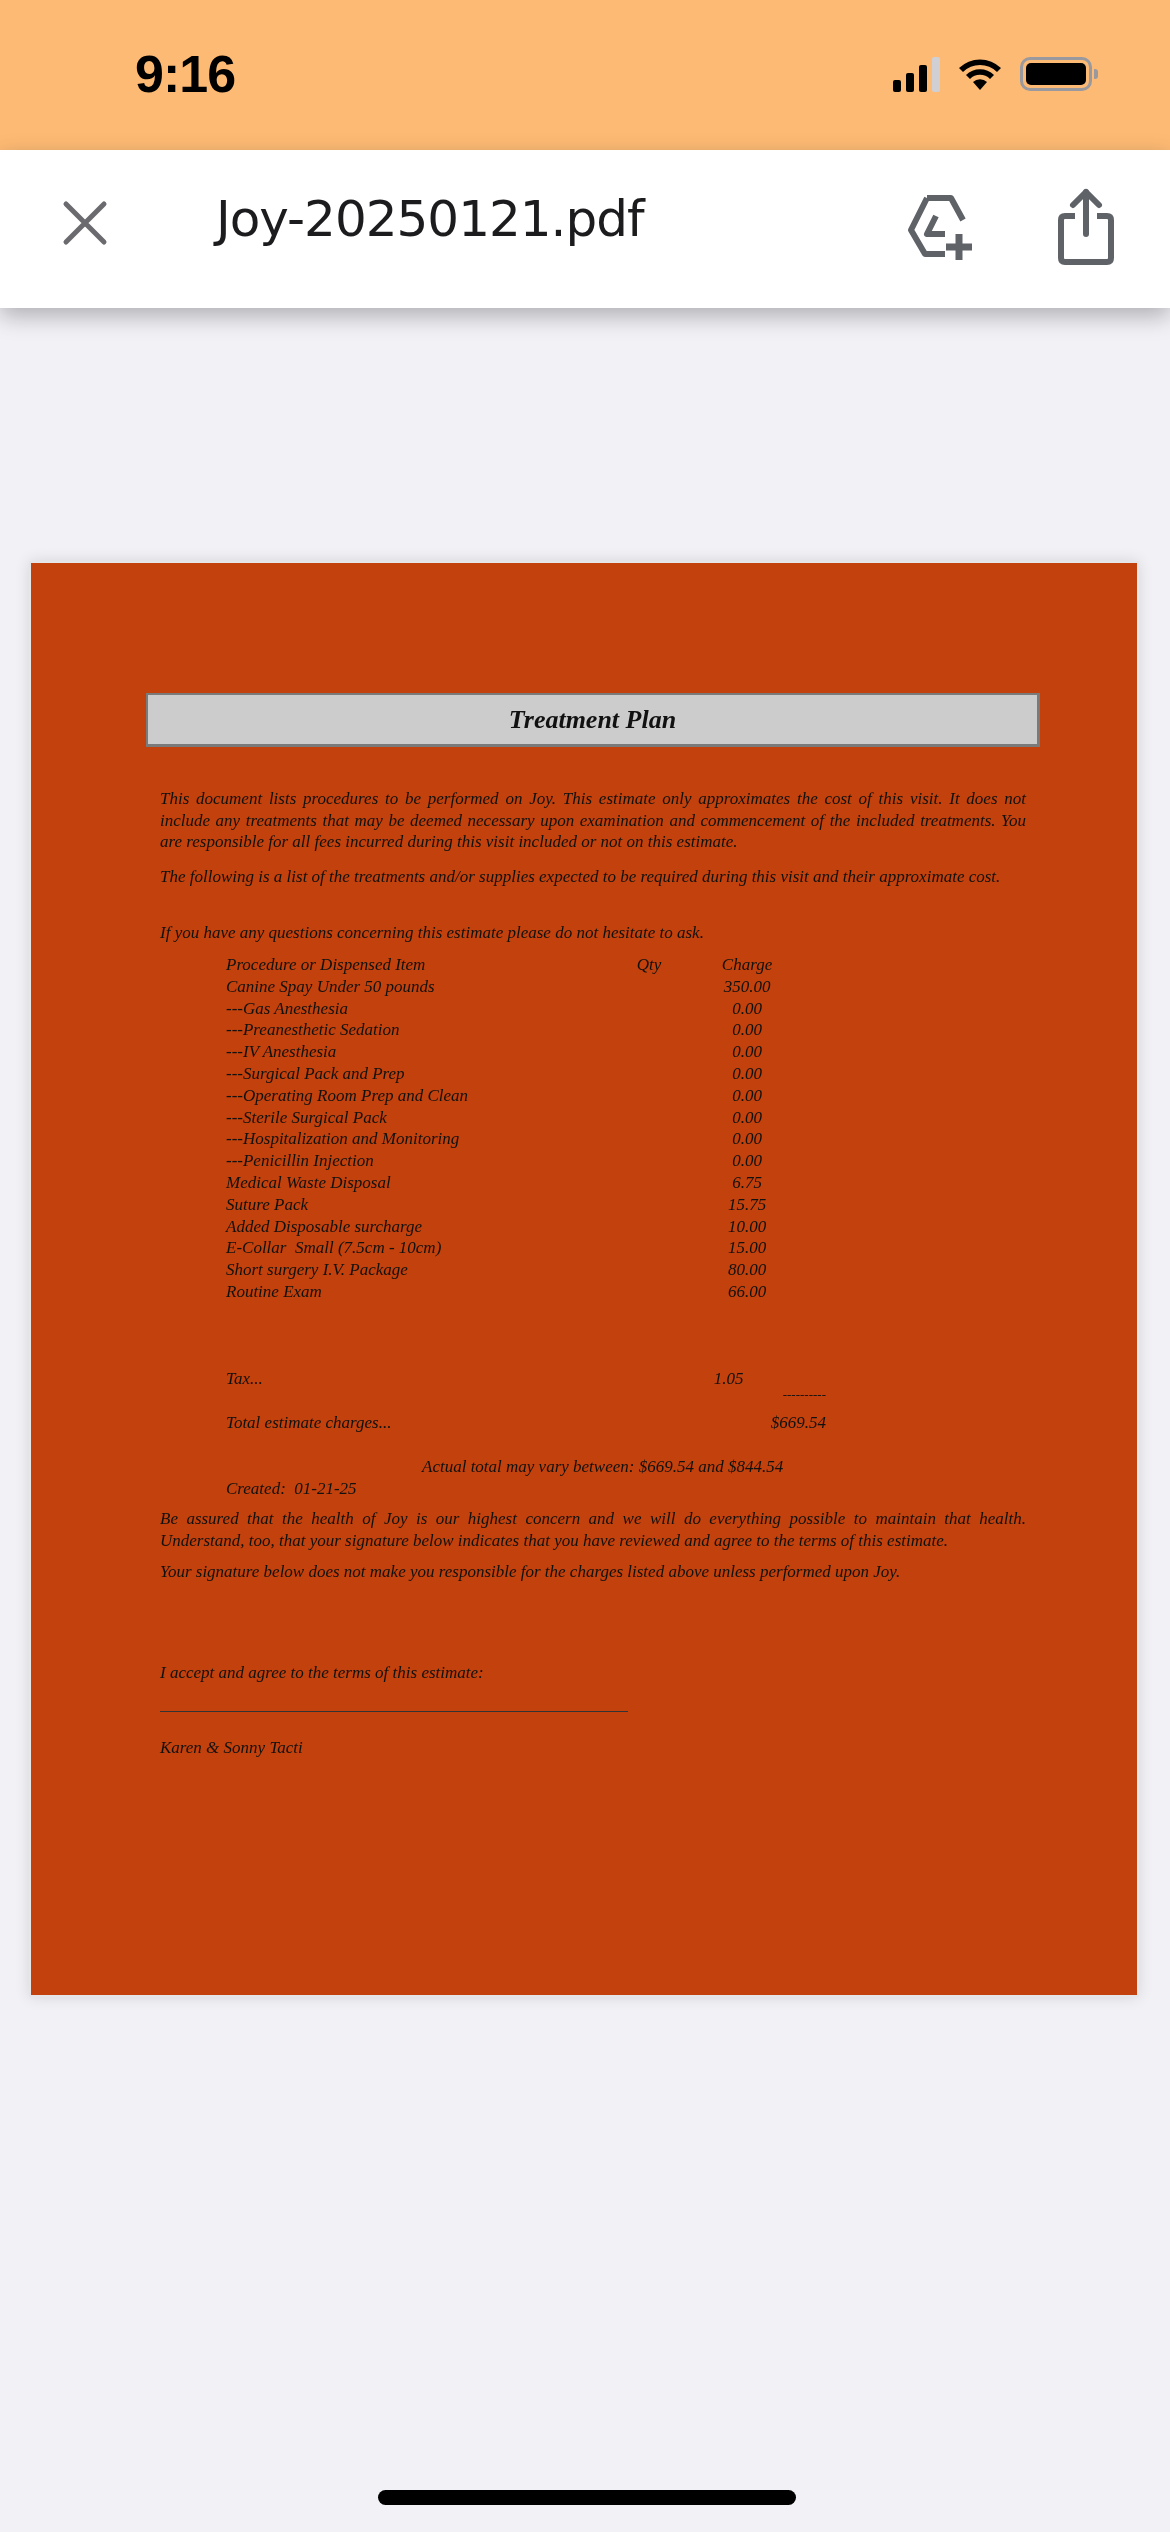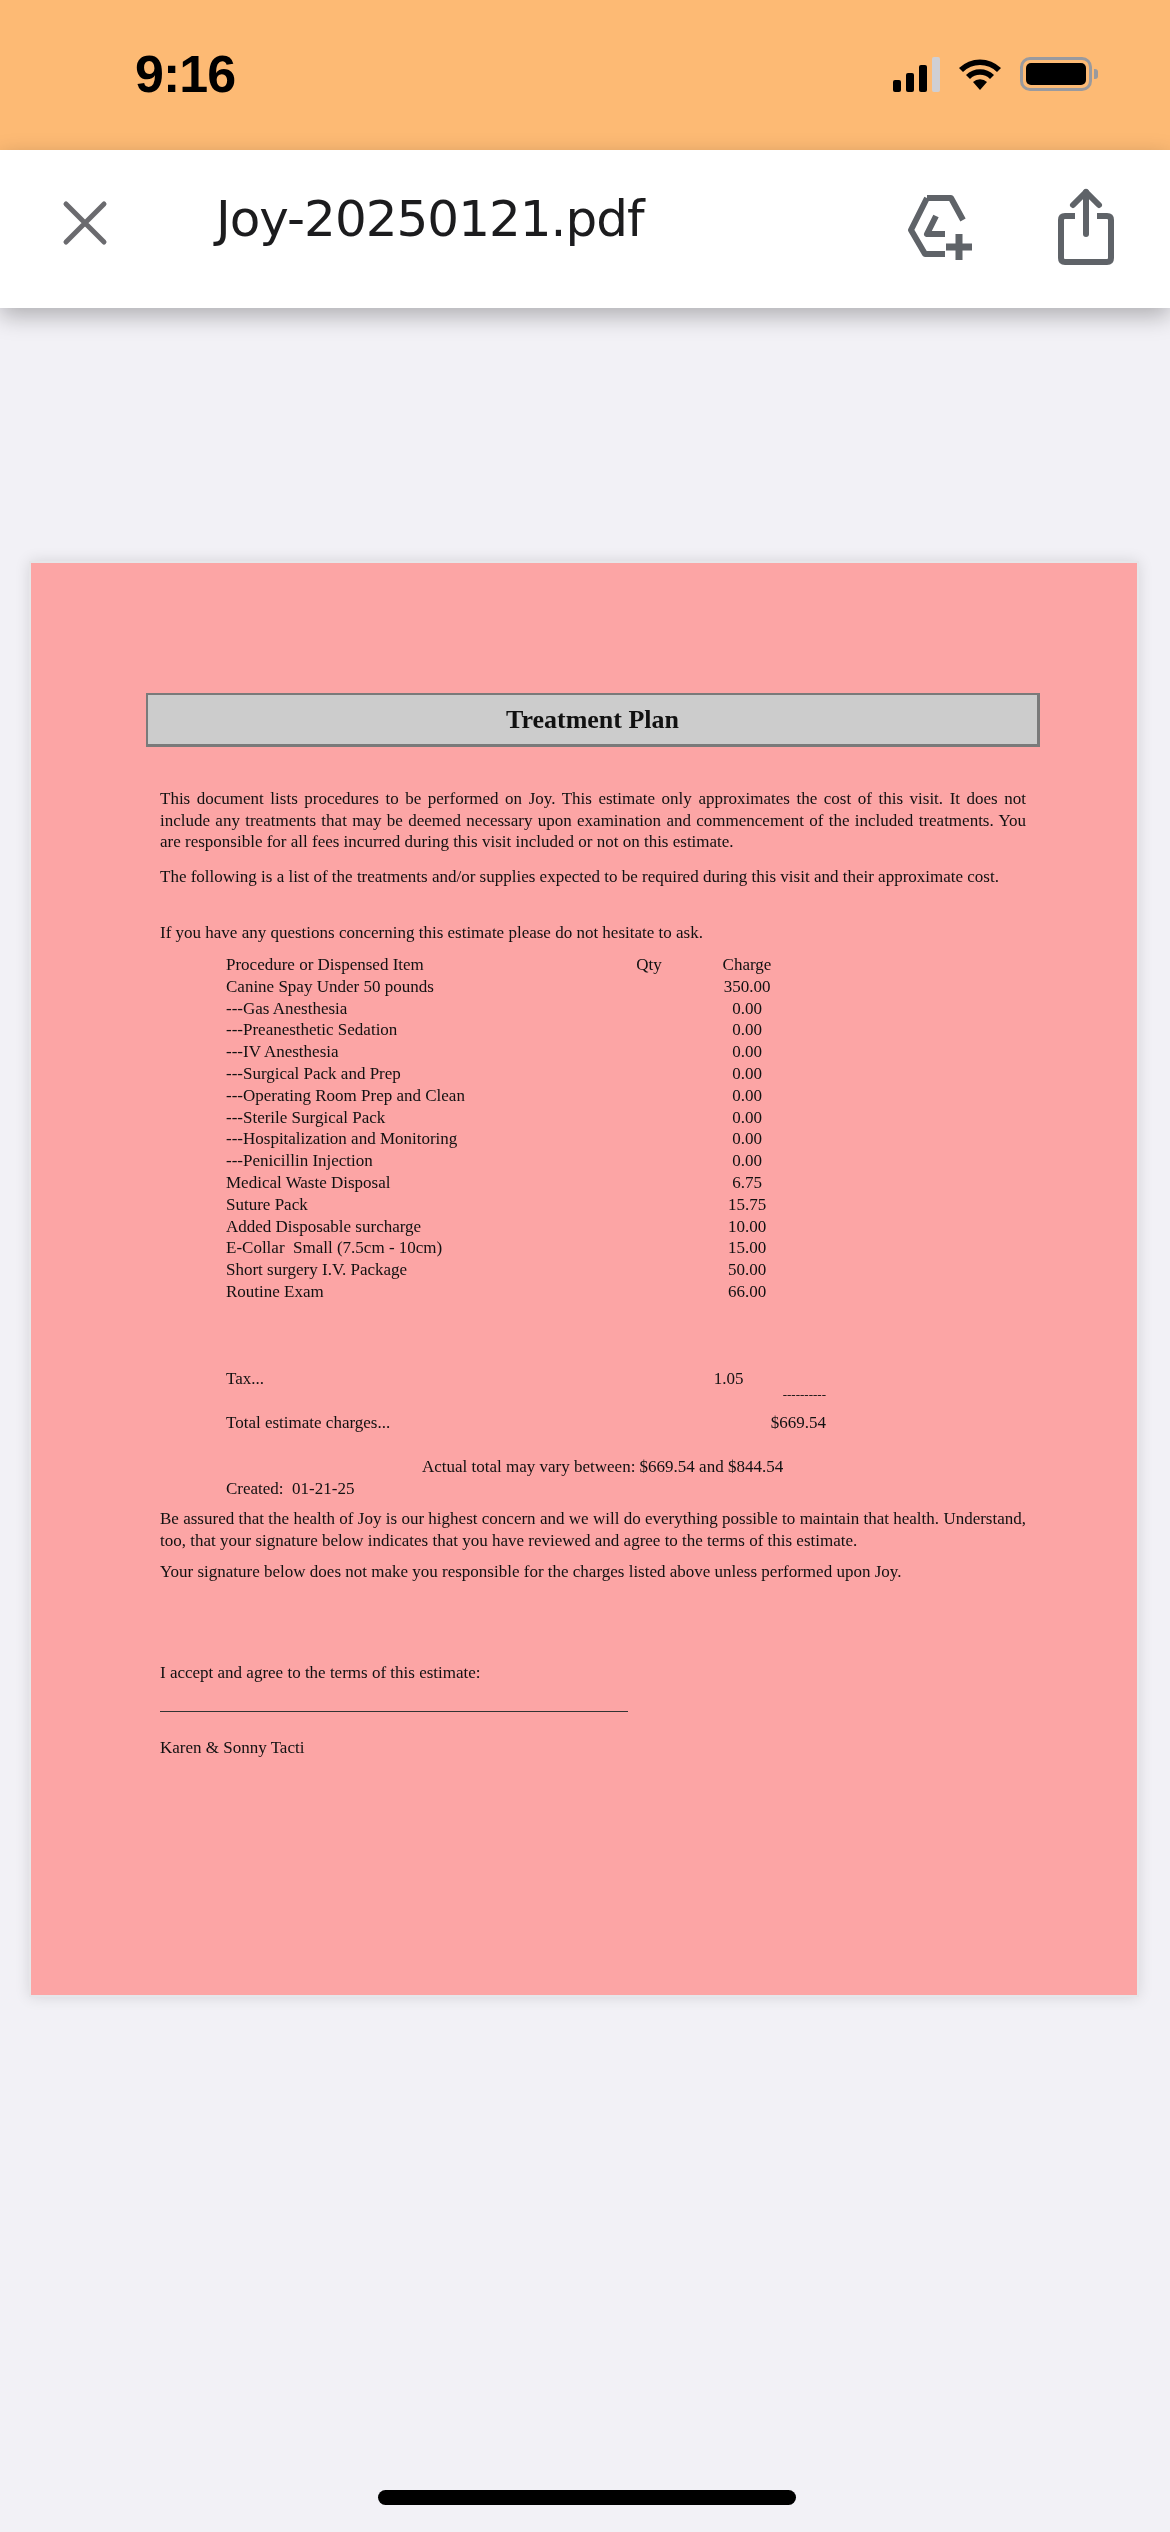--- a/index.html
+++ b/index.html
@@ -44,25 +44,25 @@
     .doc-title {
       position: absolute; left: 216px; top: 40px;
       font-family: "DejaVu Sans", sans-serif; font-size: 50px; color: #1c1c1e;
       letter-spacing: -1px;
     }
     .drive-btn { position: absolute; left: 905px; top: 40px; width: 76px; height: 76px; cursor: pointer; }
     .share-btn { position: absolute; left: 1055px; top: 36px; width: 62px; height: 82px; cursor: pointer; }
 
     .pdf-page {
       position: absolute; left: 29px; top: 561px; width: 1110px; height: 1436px;
-      background: #fca5a5;
+      background: #c2410c;
       border: 2px solid #e6e6e9;
       box-sizing: border-box;
       box-shadow: 0 0 14px rgba(0,0,0,0.12);
-      font-family: "Liberation Serif", serif; color: #111;
+      font-family: "Liberation Serif", serif; color: #111; font-style: italic;
     }
     .title-box {
       position: absolute; left: 115px; top: 130px; width: 894px; height: 54px;
       background: #cccccc; border: 2px solid #7a7a7a; border-bottom-width: 3px; border-right-width: 3px;
       box-sizing: border-box; display: flex; align-items: center; justify-content: center;
     }
     .title-box span { font-family: "Liberation Serif", serif; font-weight: bold; font-size: 26px; }
     .para {
       position: absolute; left: 129px; width: 866px;
       font-size: 17px; line-height: 21.5px; text-align: justify; margin: 0;
@@ -206,21 +206,21 @@
           <span class="charge">10.00</span>
         </div>
         <div class="item-row">
           <span class="name">E-Collar  Small (7.5cm - 10cm)</span>
           <span class="qty"></span>
           <span class="charge">15.00</span>
         </div>
         <div class="item-row">
           <span class="name">Short surgery I.V. Package</span>
           <span class="qty"></span>
-          <span class="charge">50.00</span>
+          <span class="charge">80.00</span>
         </div>
         <div class="item-row">
           <span class="name">Routine Exam</span>
           <span class="qty"></span>
           <span class="charge">66.00</span>
         </div>
       </div>
   </div>
 
   <div class="line" style="left:195px; top:806px">Tax...</div>

